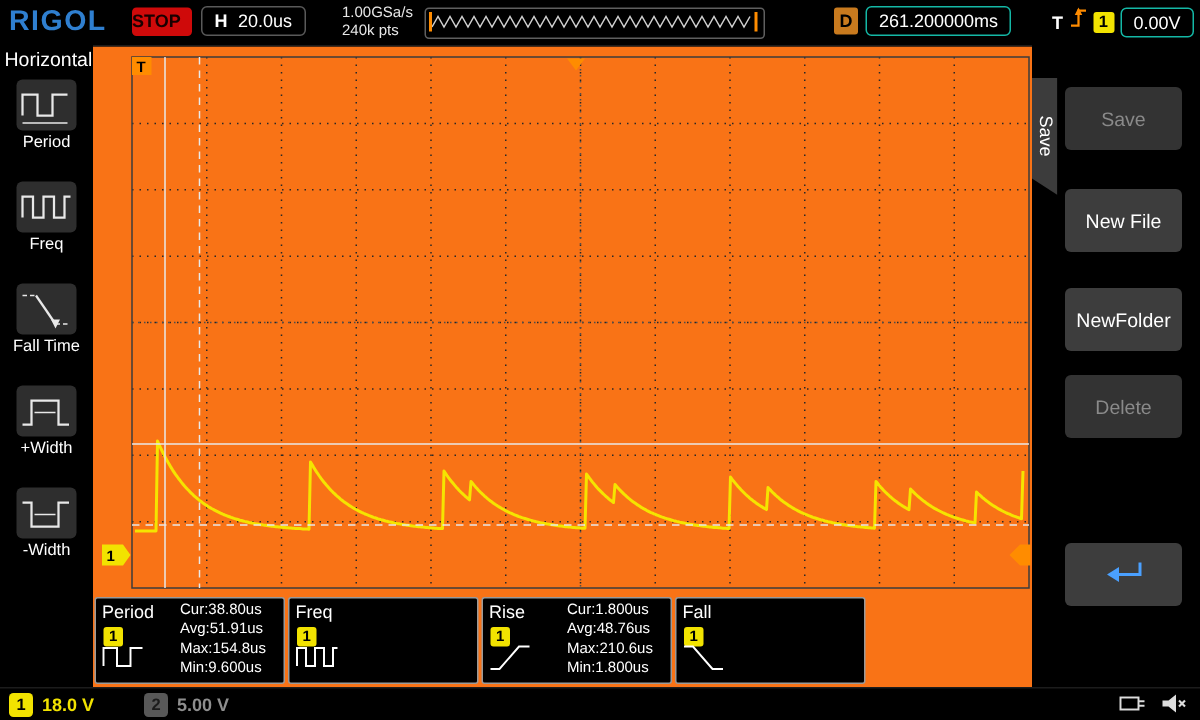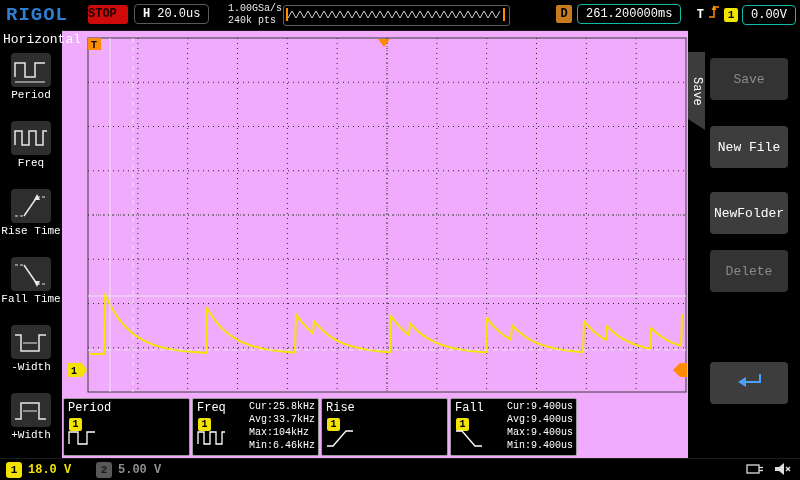--- a/index.html
+++ b/index.html
@@ -1,17 +1,17 @@
 <!DOCTYPE html>
 <html><head>
 <meta charset="utf-8">
 <style>
   html,body{margin:0;padding:0;background:#000;}
-  #screen{position:relative;width:800px;height:480px;background:#f0abfc;overflow:hidden;
-          font-family:Liberation Mono, monospace;}
+  #screen{position:relative;width:800px;height:480px;background:#f97316;overflow:hidden;
+          font-family:Liberation Sans, sans-serif;}
   
   .topbar{position:absolute;left:0;top:0;width:800px;height:30px;background:#000;border-bottom:1px solid #1c1c1c;}
   .logo{position:absolute;left:6px;top:4px;font-size:19px;font-weight:bold;color:#2f7fd0;letter-spacing:1px;}
   .stop{position:absolute;left:88px;top:5px;width:40px;height:19px;background:#cf0a0a;border-radius:3px;
         color:#1a0000;font-weight:bold;font-size:12px;text-align:left;line-height:19px;}
   .hbox{position:absolute;left:134px;top:4px;height:20px;border:1px solid #5a5a5a;border-radius:4px;
         display:flex;align-items:center;padding:0 8px;color:#fff;font-size:12px;gap:7px;box-sizing:border-box;}
   .hletter{font-weight:bold;}
   .sample{position:absolute;left:228px;top:3px;color:#e8e8e8;font-size:10px;line-height:12px;}
   .preview{position:absolute;left:283px;top:5px;width:225px;height:19px;border:1px solid #5f5f5f;border-radius:3px;}
@@ -116,62 +116,51 @@
 
   <div class="lm-item">
     <div class="lm-tile">
       <svg width="36" height="30" viewBox="0 0 36 30">
             <polyline points="2,22 2,8 9,8 9,22 16,22 16,8 23,8 23,22 30,22 30,8 34,8" fill="none" stroke="#e8e8e8" stroke-width="1.5"></polyline>
           </svg>
     </div>
     <div class="lm-label">Freq</div>
   </div>
 
-  <div class="lm-item">
-    <div class="lm-tile">
-      <svg width="36" height="30" viewBox="0 0 36 30">
-            <line x1="2" y1="25" x2="11" y2="25" stroke="#e8e8e8" stroke-dasharray="3 2"></line>
-            <polyline points="11,25 24,6" fill="none" stroke="#e8e8e8" stroke-width="1.5"></polyline>
-            <line x1="24" y1="6" x2="33" y2="6" stroke="#e8e8e8" stroke-dasharray="3 2"></line>
-            <polygon points="21,9 27,9 24,3" fill="#e8e8e8"></polygon>
-          </svg>
-    </div>
-    <div class="lm-label">Rise Time</div>
-  </div>
 
   <div class="lm-item">
     <div class="lm-tile">
       <svg width="36" height="30" viewBox="0 0 36 30">
             <line x1="2" y1="6" x2="11" y2="6" stroke="#e8e8e8" stroke-dasharray="3 2"></line>
             <polyline points="11,6 24,25" fill="none" stroke="#e8e8e8" stroke-width="1.5"></polyline>
             <line x1="24" y1="25" x2="33" y2="25" stroke="#e8e8e8" stroke-dasharray="3 2"></line>
             <polygon points="21,22 27,22 24,28" fill="#e8e8e8"></polygon>
           </svg>
     </div>
     <div class="lm-label">Fall Time</div>
   </div>
 
   <div class="lm-item">
     <div class="lm-tile">
       <svg width="36" height="30" viewBox="0 0 36 30">
+            <polyline points="2,24 8,24 8,8 26,8 26,24 33,24" fill="none" stroke="#e8e8e8" stroke-width="1.5"></polyline>
+            <line x1="10" y1="16" x2="24" y2="16" stroke="#e8e8e8"></line>
+          </svg>
+    </div>
+    <div class="lm-label">+Width</div>
+  </div>
+
+  <div class="lm-item">
+    <div class="lm-tile">
+      <svg width="36" height="30" viewBox="0 0 36 30">
             <polyline points="2,8 8,8 8,24 26,24 26,8 33,8" fill="none" stroke="#e8e8e8" stroke-width="1.5"></polyline>
             <line x1="10" y1="16" x2="24" y2="16" stroke="#e8e8e8"></line>
           </svg>
     </div>
     <div class="lm-label">-Width</div>
-  </div>
-
-  <div class="lm-item">
-    <div class="lm-tile">
-      <svg width="36" height="30" viewBox="0 0 36 30">
-            <polyline points="2,24 8,24 8,8 26,8 26,24 33,24" fill="none" stroke="#e8e8e8" stroke-width="1.5"></polyline>
-            <line x1="10" y1="16" x2="24" y2="16" stroke="#e8e8e8"></line>
-          </svg>
-    </div>
-    <div class="lm-label">+Width</div>
   </div>
 </div>
 
 <div class="scope">
   <svg id="scope-svg" width="626" height="428">
         <line x1="75.83333333333334" y1="8" x2="75.83333333333334" y2="362" stroke="#282828" stroke-dasharray="1 4"></line>
         <line x1="125.66666666666667" y1="8" x2="125.66666666666667" y2="362" stroke="#282828" stroke-dasharray="1 4"></line>
         <line x1="175.5" y1="8" x2="175.5" y2="362" stroke="#282828" stroke-dasharray="1 4"></line>
         <line x1="225.33333333333334" y1="8" x2="225.33333333333334" y2="362" stroke="#282828" stroke-dasharray="1 4"></line>
         <line x1="275.16666666666663" y1="8" x2="275.16666666666663" y2="362" stroke="#282828" stroke-dasharray="1 4"></line>
@@ -207,61 +196,61 @@
 
 <div class="measrow">
   <div class="panel">
     <div class="p-name">Period</div>
     <div class="p-badge">1</div>
     <div class="p-icon">
       <svg width="30" height="22" viewBox="0 0 30 22">
             <polyline points="2,17 2,5 11,5 11,17 20,17 20,5 28,5" fill="none" stroke="#fff" stroke-width="1.3"></polyline>
           </svg>
     </div>
+    <div class="p-vals">
+      <div>Cur:38.80us</div>
+      <div>Avg:51.91us</div>
+      <div>Max:154.8us</div>
+      <div>Min:9.600us</div>
+    </div>
   </div>
 
   <div class="panel">
     <div class="p-name">Freq</div>
     <div class="p-badge">1</div>
     <div class="p-icon">
       <svg width="30" height="22" viewBox="0 0 30 22">
             <polyline points="2,17 2,5 8,5 8,17 14,17 14,5 20,5 20,17 26,17 26,5 29,5" fill="none" stroke="#fff" stroke-width="1.3"></polyline>
           </svg>
     </div>
+  </div>
+
+  <div class="panel">
+    <div class="p-name">Rise</div>
+    <div class="p-badge">1</div>
+    <div class="p-icon">
+      <svg width="30" height="22" viewBox="0 0 30 22">
+            <polyline points="2,19 8,19 21,4 28,4" fill="none" stroke="#fff" stroke-width="1.3"></polyline>
+          </svg>
+    </div>
     <div class="p-vals">
-      <div>Cur:25.8kHz</div>
-      <div>Avg:33.7kHz</div>
-      <div>Max:104kHz</div>
-      <div>Min:6.46kHz</div>
-    </div>
-  </div>
-
-  <div class="panel">
-    <div class="p-name">Rise</div>
-    <div class="p-badge">1</div>
-    <div class="p-icon">
-      <svg width="30" height="22" viewBox="0 0 30 22">
-            <polyline points="2,19 8,19 21,4 28,4" fill="none" stroke="#fff" stroke-width="1.3"></polyline>
-          </svg>
+      <div>Cur:1.800us</div>
+      <div>Avg:48.76us</div>
+      <div>Max:210.6us</div>
+      <div>Min:1.800us</div>
     </div>
   </div>
 
   <div class="panel">
     <div class="p-name">Fall</div>
     <div class="p-badge">1</div>
     <div class="p-icon">
       <svg width="30" height="22" viewBox="0 0 30 22">
             <polyline points="2,4 8,4 21,19 28,19" fill="none" stroke="#fff" stroke-width="1.3"></polyline>
           </svg>
-    </div>
-    <div class="p-vals">
-      <div>Cur:9.400us</div>
-      <div>Avg:9.400us</div>
-      <div>Max:9.400us</div>
-      <div>Min:9.400us</div>
     </div>
   </div>
 </div>
 
 <div class="rightmenu">
   <div class="rm-tab">Save</div>
   <div class="side-btn disabled" id="side-btn-0" style="top:28px">Save</div>
   <div class="side-btn" id="side-btn-2" style="top:162px">NewFolder</div>
   <div class="side-btn" id="side-btn-1" style="top:96px">New File</div>
   <div class="side-btn disabled" id="side-btn-3" style="top:220px">Delete</div>

